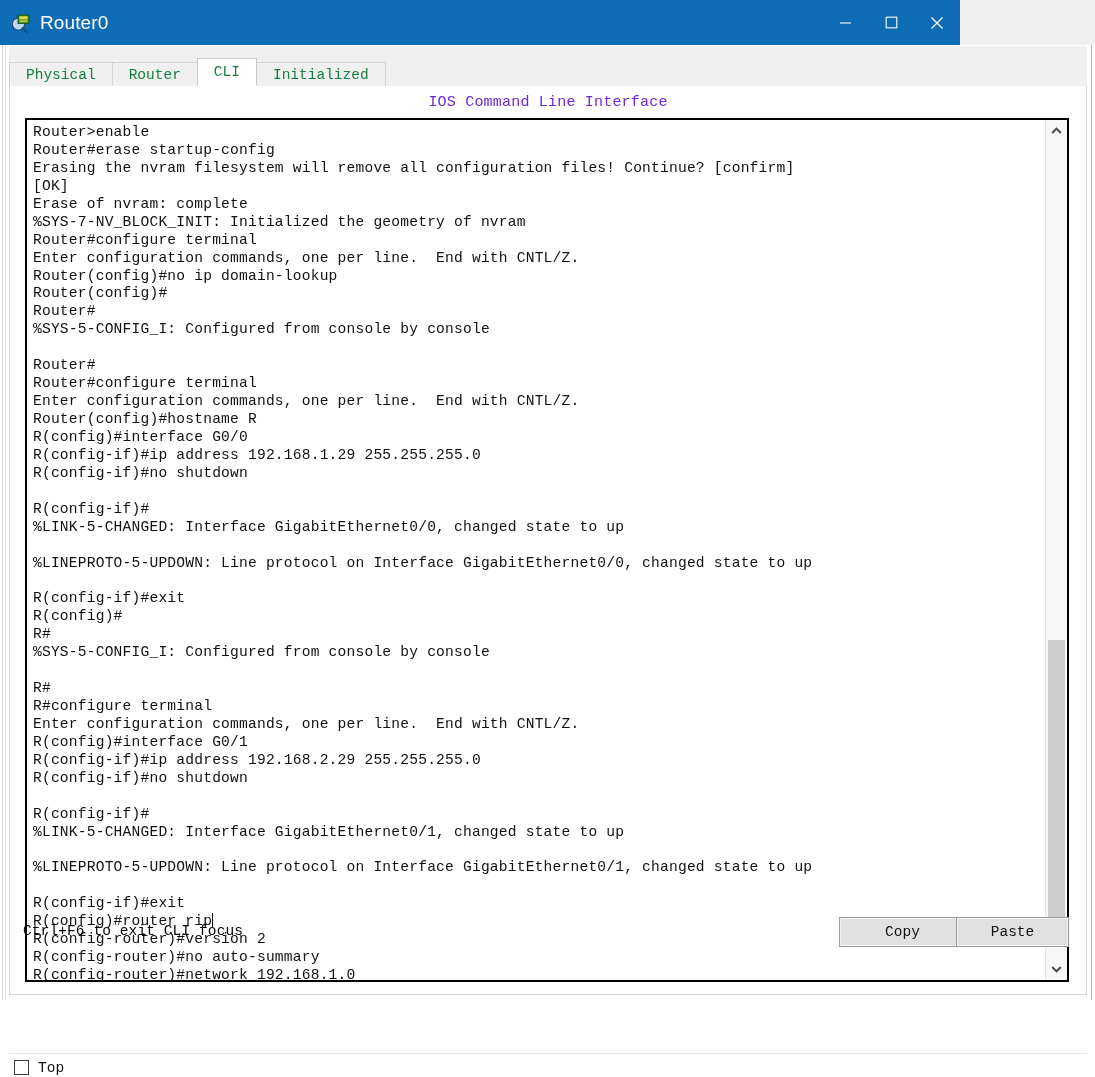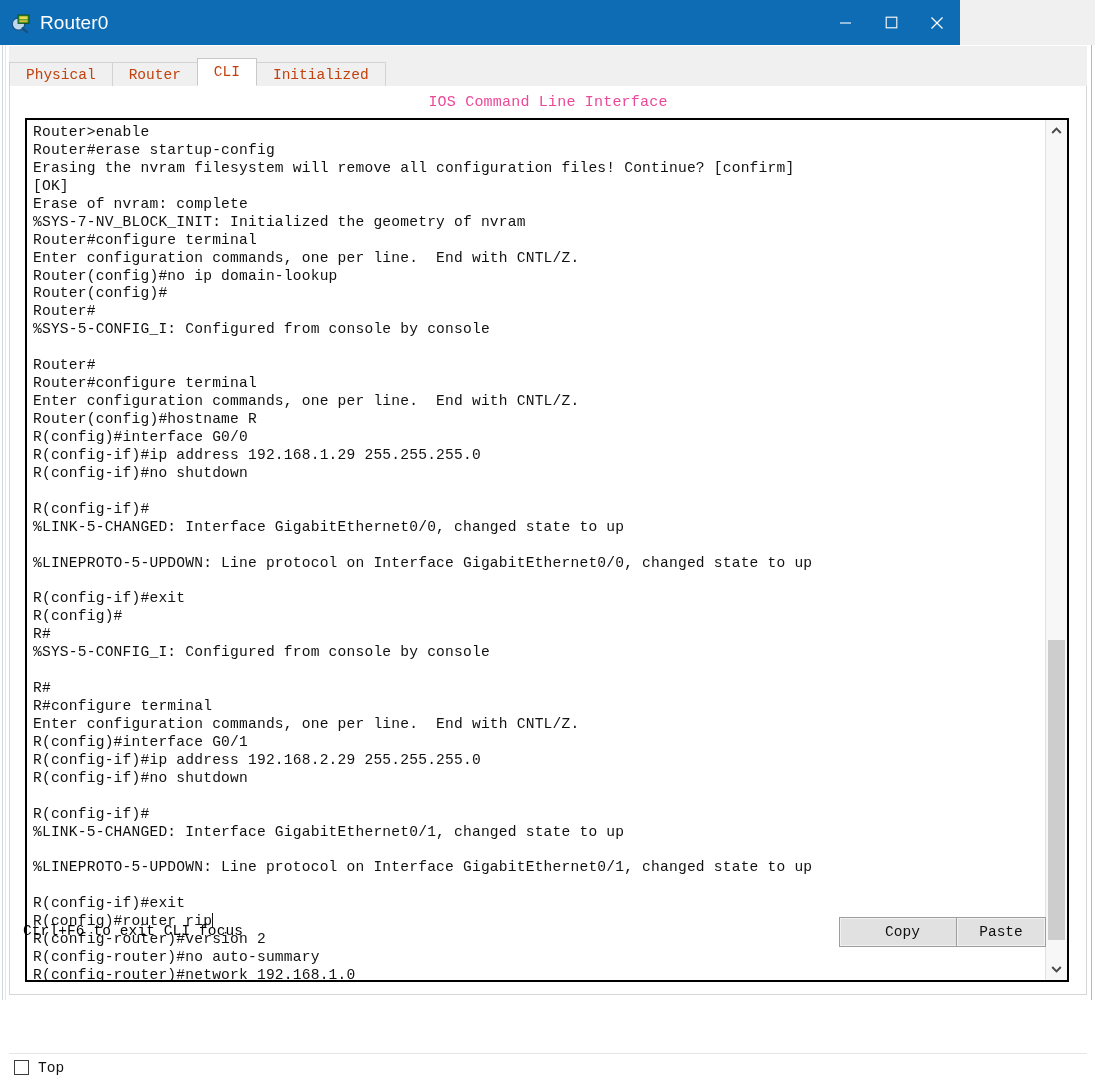--- a/index.html
+++ b/index.html
@@ -108,21 +108,21 @@
     height: 26px;
     display: flex;
     align-items: flex-end;
   }
   .tab {
     height: 24px;
     line-height: 24px;
     padding: 0 16px;
     font-family: "Liberation Mono", monospace;
     font-size: 14.5px;
-    color: #c2410c;
+    color: #15803d;
     background: #f0f0f0;
     border: 1px solid #d3d3d3;
     border-bottom: none;
     box-sizing: border-box;
     white-space: nowrap;
     cursor: default;
     margin-right: -1px;
   }
   .tab.active {
     background: #ffffff;
@@ -152,21 +152,21 @@
     border-top: none;
     box-sizing: border-box;
   }
   #cli-heading {
     position: absolute;
     left: 0; top: 8px;
     width: 1076px;
     text-align: center;
     font-family: "Liberation Mono", monospace;
     font-size: 15px;
-    color: #ec4899;
+    color: #6d28d9;
     letter-spacing: 0.2px;
   }
 
   
   #terminal-wrap {
     position: absolute;
     left: 15px;
     top: 32px;
     width: 1044px;
     height: 864px;
@@ -265,21 +265,21 @@
     font-family: "Liberation Mono", monospace;
     font-size: 14.5px;
     color: #111111;
     cursor: default;
     box-sizing: border-box;
     display: flex;
     align-items: center;
     justify-content: center;
   }
   #btn-copy  { left: 829px; width: 127px; }
-  #btn-paste { left: 946px; width: 90px; }
+  #btn-paste { left: 946px; width: 113px; }
 
   
   #bottom-area {
     position: absolute;
     left: 0;
     top: 1000px;
     width: 1095px;
     height: 77px;
     background: #ffffff;
   }

